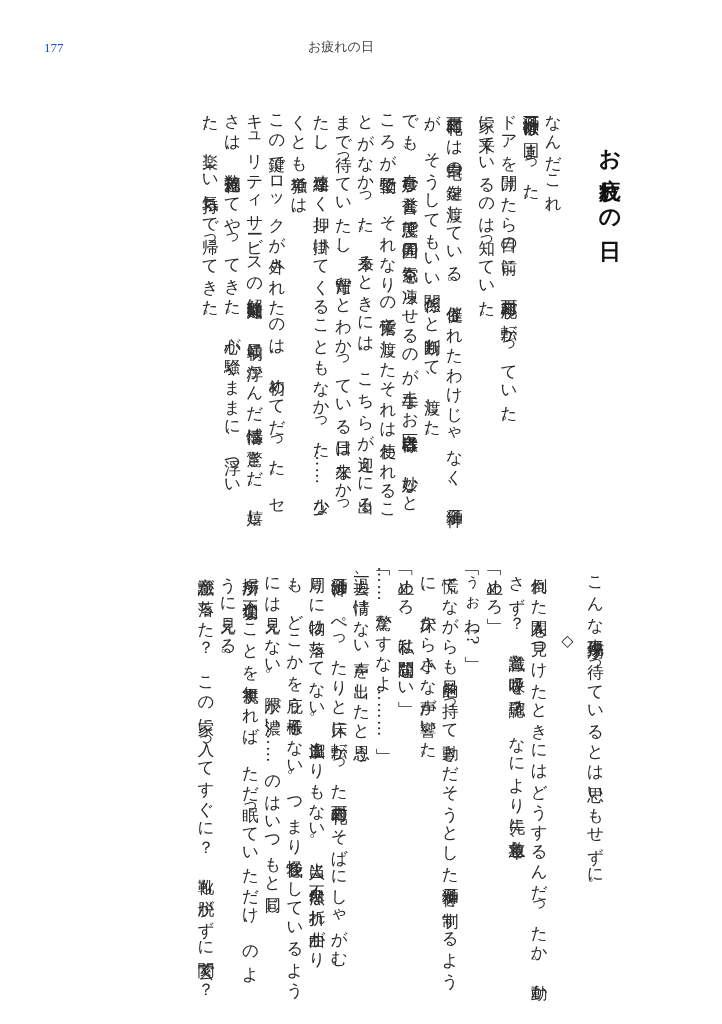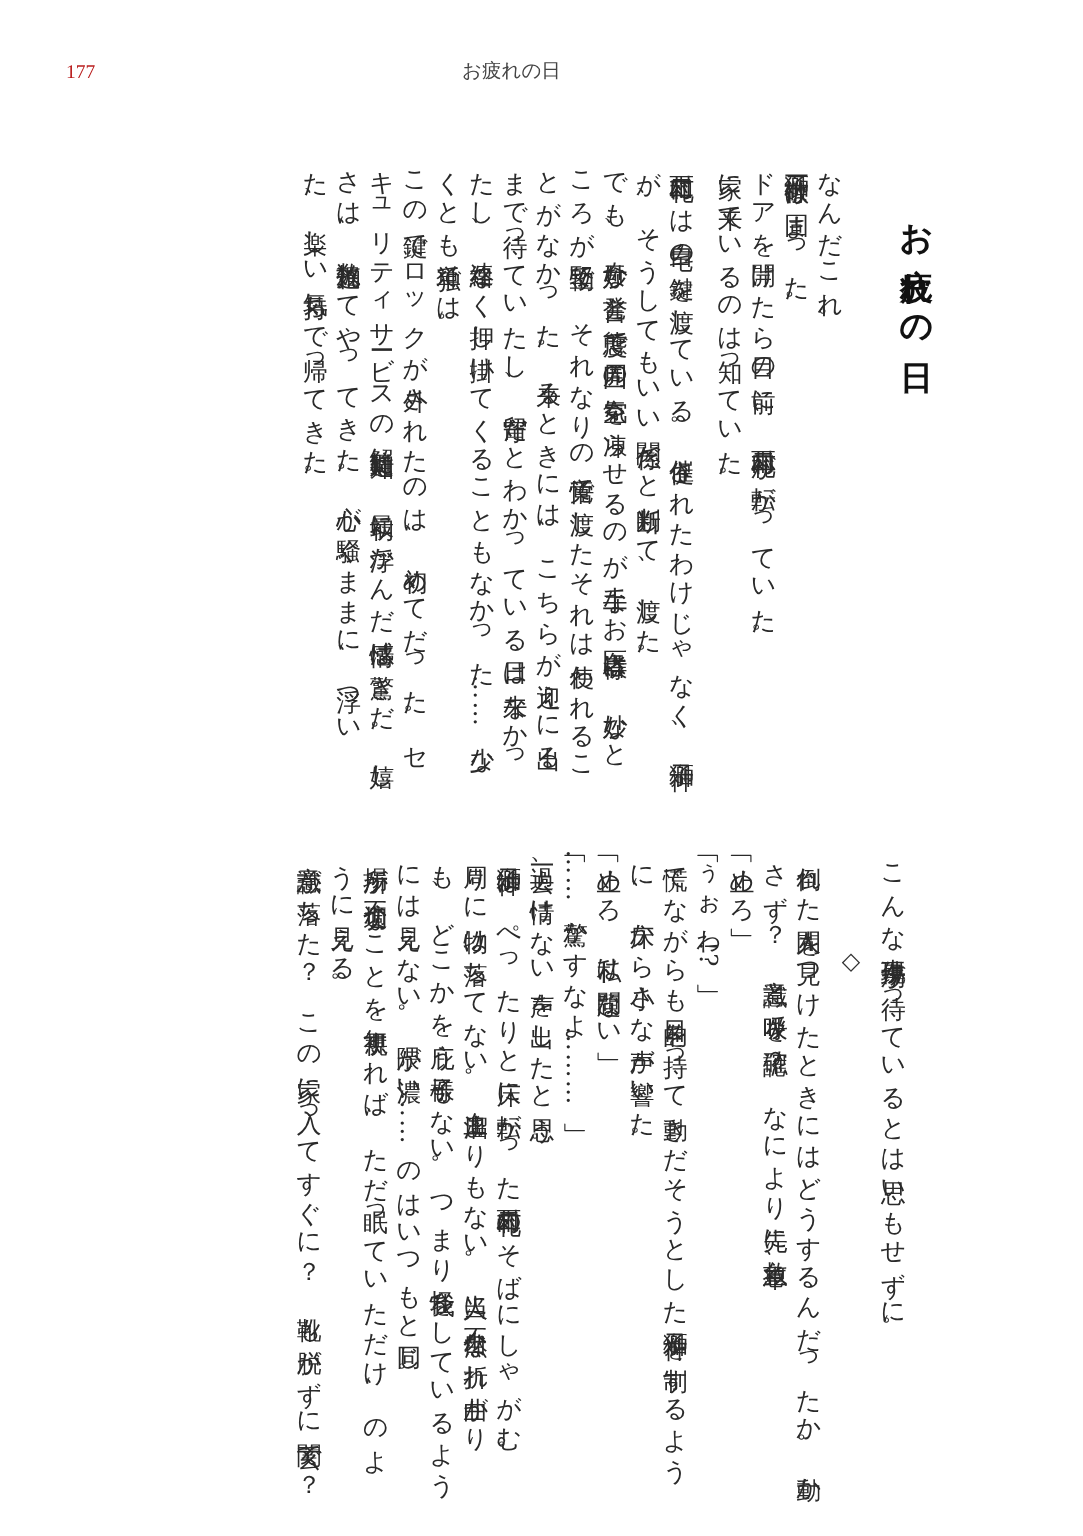--- a/index.html
+++ b/index.html
@@ -1,18 +1,18 @@
 <!DOCTYPE html>
 <html><head>
 <meta charset="utf-8">
 <style>
   html, body { margin:0; padding:0; background:#ffffff; }
   body { width:722px; height:1024px; position:relative; overflow:hidden;
          font-family:"DejaVu Serif","Liberation Serif",serif; color:#2a2a2a; }
-  .page-number { position:absolute; left:44px; top:40px; font-size:13px; color:#b91c1c;
+  .page-number { position:absolute; left:44px; top:40px; font-size:13px; color:#1d4ed8;
                  font-family:"Liberation Serif","DejaVu Serif",serif; }
   .running-head { position:absolute; left:308px; top:38px; font-size:13px; color:#444; }
   .half { position:absolute; writing-mode:vertical-rl; -webkit-writing-mode:vertical-rl;
           font-size:16.5px; line-height:22.2px; letter-spacing:1.35px; }
   .half p { margin:0; }
   .top-half { right:100px; top:103px; height:420px; width:540px; }
   .bottom-half { right:116px; top:565px; height:430px; width:540px; }
   .chapter-title { font-weight:bold; font-size:22px; letter-spacing:4px;
                    margin-left:36px !important; margin-top:30px !important; color:#111; }
   .gap { margin-left:10px !important; }

